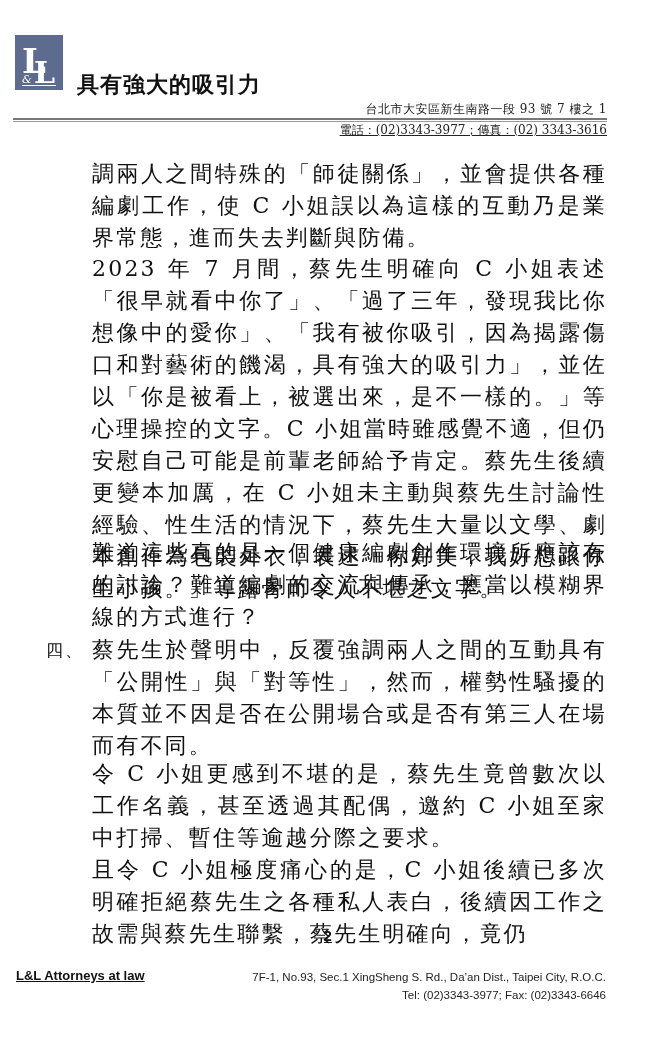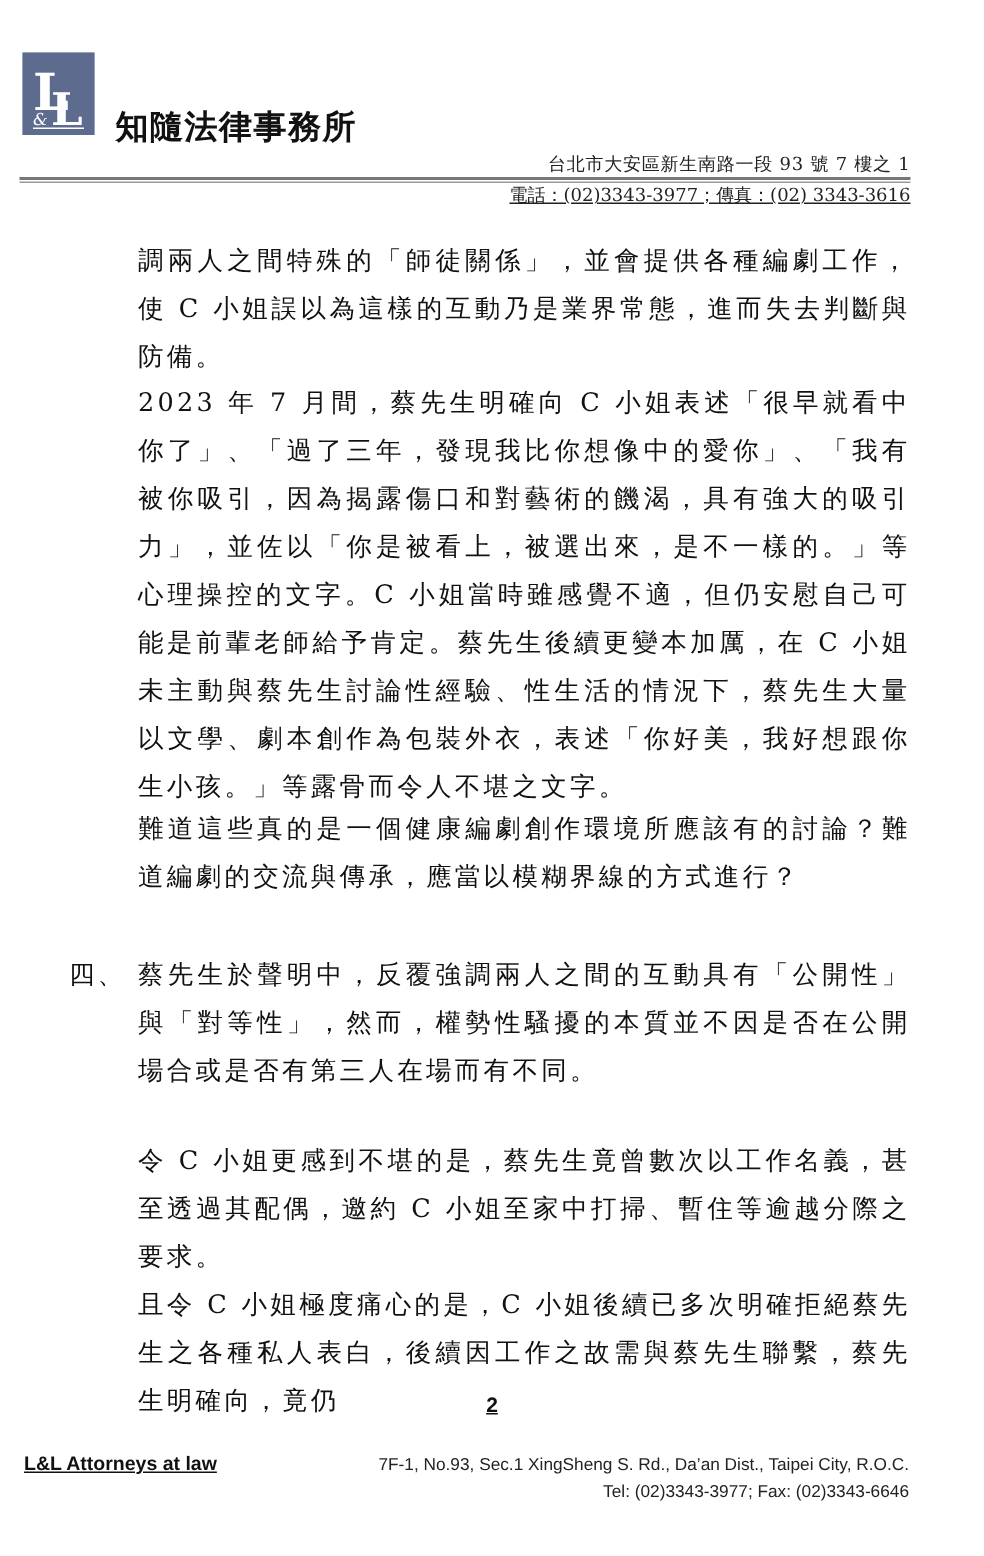--- a/index.html
+++ b/index.html
@@ -24,21 +24,21 @@
     .header-rule {
       position: absolute; left: 13px; top: 118px; width: 594px; height: 1px;
       border-top: 2px solid #777; border-bottom: 1px solid #999; box-sizing: content-box;
     }
     .phone-line {
       position: absolute; right: 49px; top: 122px;
       font-size: 12px; color: #222; text-decoration: underline;
     }
     .body-text {
       position: absolute; left: 92px; width: 515px;
-      font-size: 17px; line-height: 32px; letter-spacing: 2.2px;
+      font-size: 22px; line-height: 32px; letter-spacing: 2.2px;
       text-align: justify; color: #111;
     }
     .item-num {
       position: absolute; left: 46px; top: 634px;
       font-size: 17px; line-height: 32px; letter-spacing: 2px;
     }
     .page-num {
       position: absolute; left: 0; width: 656px; top: 928px; text-align: center;
       font-family: "Liberation Sans", sans-serif; font-weight: bold; font-size: 14px;
       text-decoration: underline;
@@ -59,21 +59,21 @@
 
 <div class="logo">
   <svg width="48" height="55" viewBox="0 0 48 55">
     <rect width="48" height="55" fill="#5d6b8f"></rect>
     <text x="7" y="38" font-family="DejaVu Serif, serif" font-size="34" font-weight="bold" fill="#ffffff">L</text>
     <text x="19" y="48" font-family="DejaVu Serif, serif" font-size="30" font-weight="bold" fill="#ffffff">L</text>
     <text x="7" y="48" font-family="DejaVu Serif, serif" font-size="11" font-style="italic" fill="#ffffff">&amp;</text>
     <rect x="7" y="50" width="34" height="1" fill="#ffffff"></rect>
   </svg>
 </div>
-<div class="firm-name">知隨法律事務所</div>
+<div class="firm-name">具有強大的吸引力</div>
 <div class="addr-line">台北市大安區新生南路一段 93 號 7 樓之 1</div>
 <div class="header-rule"></div>
 <div class="phone-line">電話：(02)3343-3977；傳真：(02) 3343-3616</div>
 
 <div class="body-text" style="top:158px;">調兩人之間特殊的「師徒關係」，並會提供各種編劇工作，使 C 小姐誤以為這樣的互動乃是業界常態，進而失去判斷與防備。</div>
 <div class="body-text" style="top:253px;">2023 年 7 月間，蔡先生明確向 C 小姐表述「很早就看中你了」、「過了三年，發現我比你想像中的愛你」、「我有被你吸引，因為揭露傷口和對藝術的饑渴，具有強大的吸引力」，並佐以「你是被看上，被選出來，是不一樣的。」等心理操控的文字。C 小姐當時雖感覺不適，但仍安慰自己可能是前輩老師給予肯定。蔡先生後續更變本加厲，在 C 小姐未主動與蔡先生討論性經驗、性生活的情況下，蔡先生大量以文學、劇本創作為包裝外衣，表述「你好美，我好想跟你生小孩。」等露骨而令人不堪之文字。</div>
 <div class="body-text" style="top:537px;">難道這些真的是一個健康編劇創作環境所應該有的討論？難道編劇的交流與傳承，應當以模糊界線的方式進行？</div>
 
 <div class="item-num">四、</div>
 <div class="body-text" style="top:634px;">蔡先生於聲明中，反覆強調兩人之間的互動具有「公開性」與「對等性」，然而，權勢性騷擾的本質並不因是否在公開場合或是否有第三人在場而有不同。</div>

